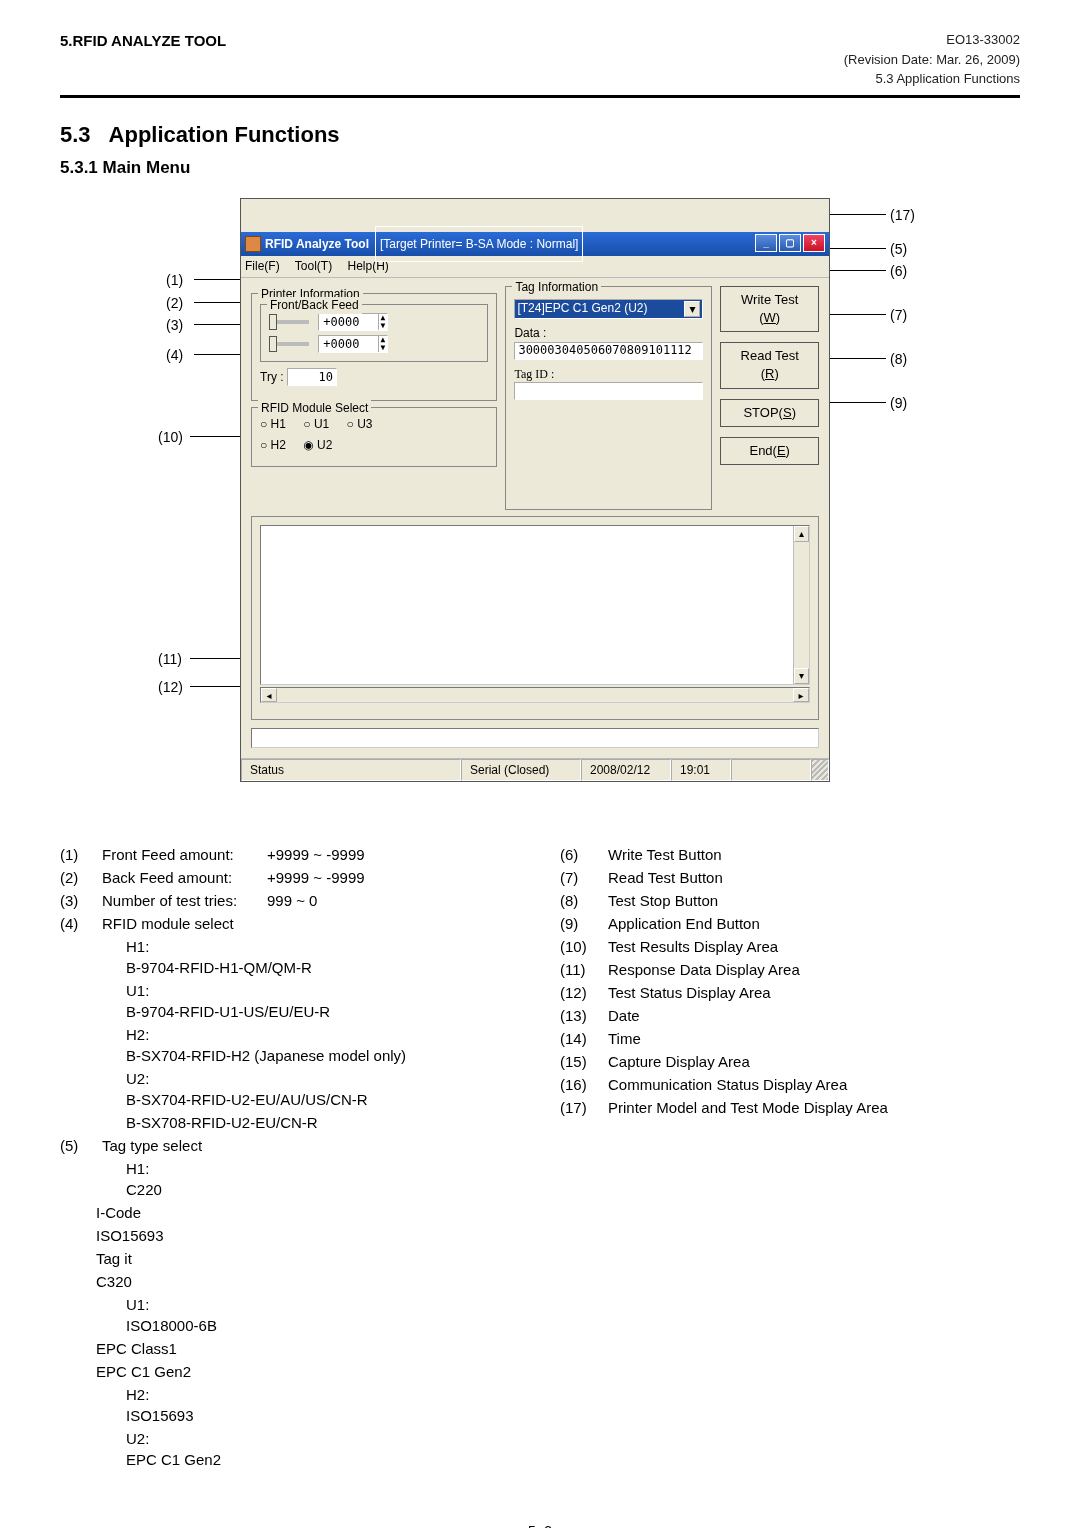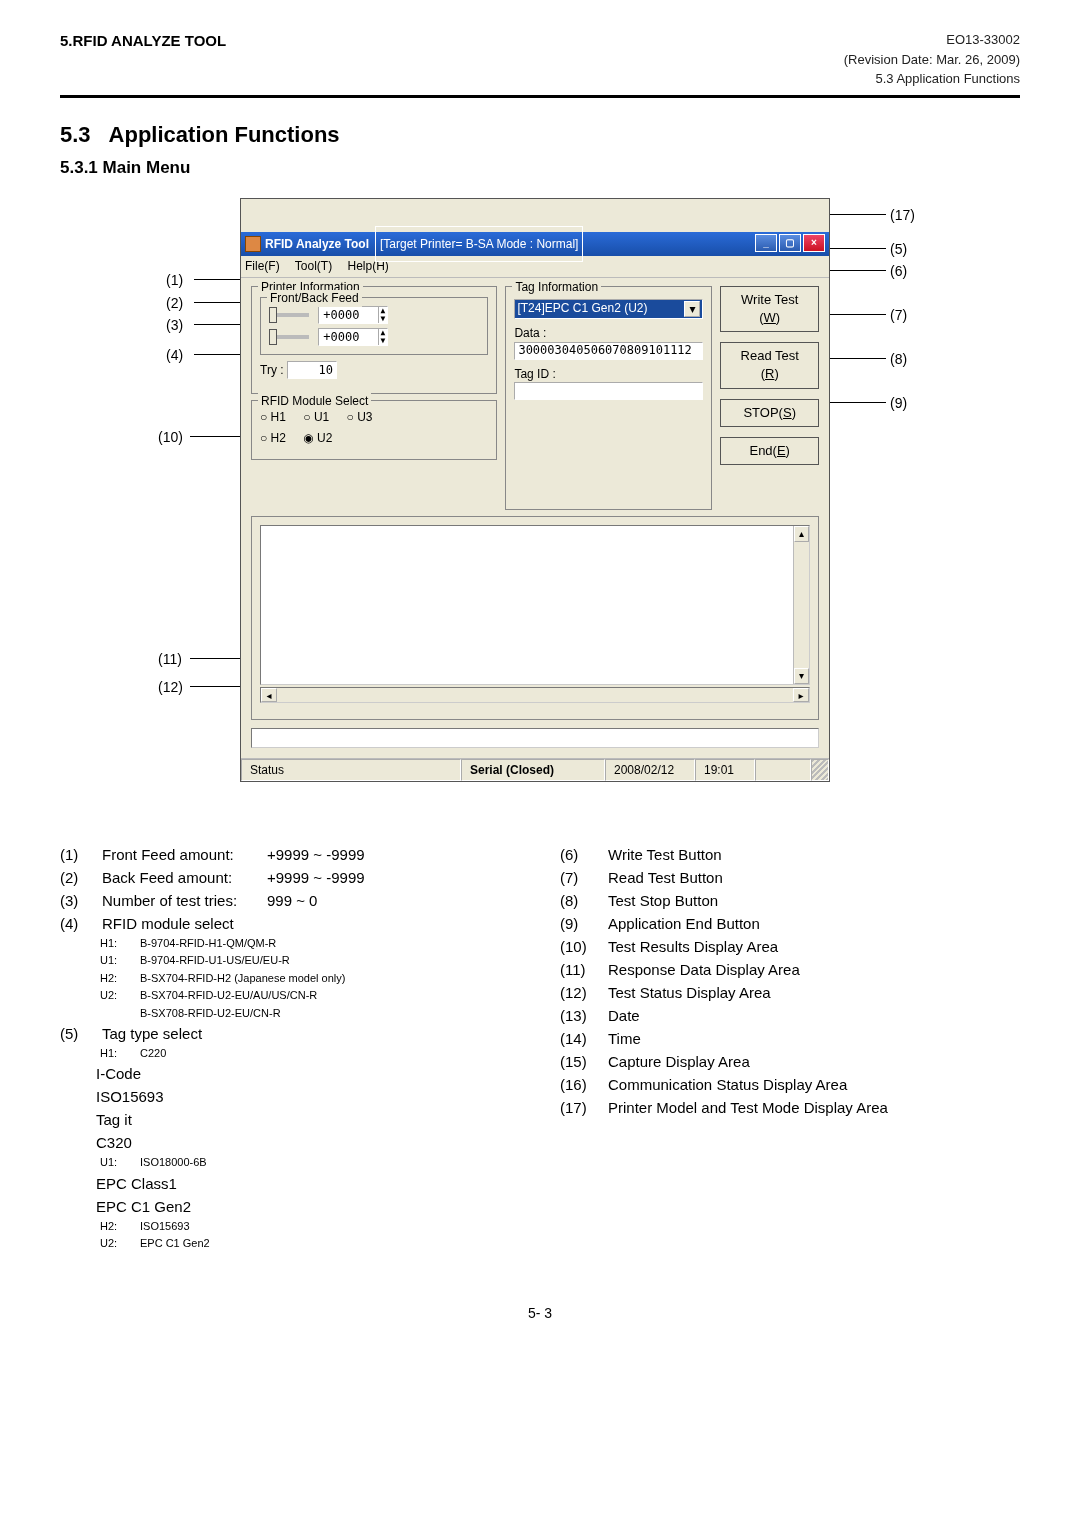--- a/index.html
+++ b/index.html
@@ -114,21 +114,21 @@
     top: -8px; left: 6px;
     background: #ece9d8;
     padding: 0 3px;
     font-size: 12px;
   }
   .row-top {
     display: flex;
     gap: 8px;
     align-items: flex-start;
   }
-  .col-left { width: 250px; }
+  .col-left { width: 250px; margin-top: 7px; }
   .col-mid  { width: 210px; }
   .col-right { width: 100px; display: flex; flex-direction: column; gap: 10px; }
   .spin {
     display: inline-flex; align-items: center;
     border: 1px inset #fff; background: #fff;
     width: 70px; height: 18px; padding-left: 4px;
     justify-content: space-between;
     font-family: monospace;
   }
   .spin .arrows {
@@ -218,21 +218,21 @@
   
   .legend-cols {
     display: flex;
     gap: 40px;
   }
   .legend-left, .legend-right { flex: 1; }
   .lrow { display: flex; font-size: 15px; margin-bottom: 2px; }
   .lrow .num { width: 42px; }
   .lrow .lbl { width: 165px; }
   .lrow .val { flex: 1; }
-  .sub { display: flex; font-size: 11px; margin-left: 40px; margin-bottom: 2px; }
+  .sub { display: flex; font-size: 15px; margin-left: 66px; margin-bottom: 2px; flex-direction: column; }
   .sub .key { width: 40px; }
   .deep { margin-left: 36px; font-size: 15px; margin-bottom: 2px; }
   .rrow { display: flex; font-size: 15px; margin-bottom: 2px; }
   .rrow .num { width: 48px; }
   .footer { text-align: center; margin-top: 50px; font-size: 14px; }
 </style>
 </head>
 <body>
 
 <div class="header-row">
@@ -337,21 +337,21 @@
 
         <div class="col-mid">
           <div class="fieldset" style="height:224px;">
             <div class="legend">Tag Information</div>
             <div class="dropdown" style="margin-top:6px;">
               <span>[T24]EPC C1 Gen2 (U2)</span>
               <span class="dd-arrow">▾</span>
             </div>
             <div style="margin-top:6px;">Data :</div>
             <div class="inputbox" style="width:100%;">300003040506070809101112</div>
-            <div style="margin-top:6px;">Tag ID :</div>
+            <div style="margin-top:6px;font-family:Liberation Serif, serif;">Tag ID :</div>
             <div class="inputbox" style="width:100%;"></div>
           </div>
         </div>
 
         <div class="col-right">
           <div class="btn">Write Test<br>(<span class="mn">W</span>)</div>
           <div class="btn">Read Test<br>(<span class="mn">R</span>)</div>
           <div class="btn">STOP(<span class="mn">S</span>)</div>
           <div class="btn">End(<span class="mn">E</span>)</div>
         </div>
@@ -367,21 +367,21 @@
         <div class="scroll-h">
           <div class="sbtn">◂</div>
             <div class="sbtn">▸</div>
         </div>
       </div>
 
       <div class="response-box"></div>
     </div>
     <div class="statusbar">
       <div class="cell" style="width:220px;">Status</div>
-      <div class="cell" style="width:144px;font-weight:bold;">Serial (Closed)</div>
+      <div class="cell" style="width:120px;">Serial (Closed)</div>
       <div class="cell" style="width:90px;">2008/02/12</div>
       <div class="cell" style="width:60px;">19:01</div>
       <div class="cell" style="flex:1;"></div>
       <div class="cell sz"></div>
     </div>
   </div>
 </div>
 
 <div class="legend-cols">
   <div class="legend-left">

